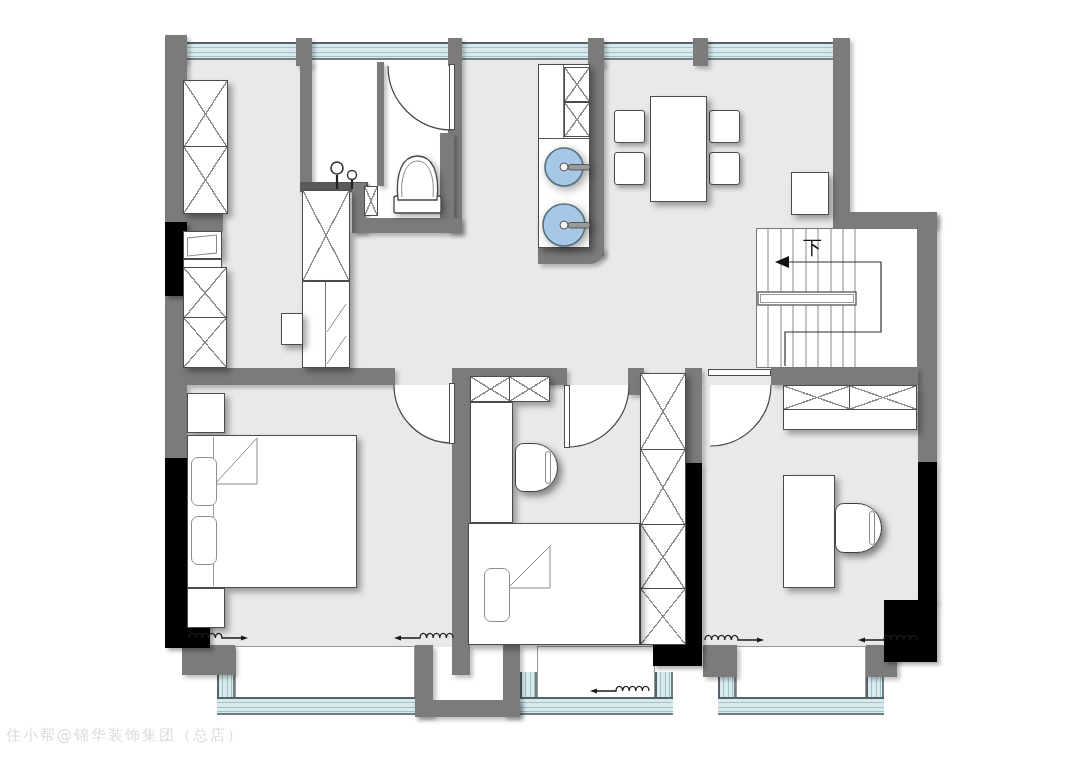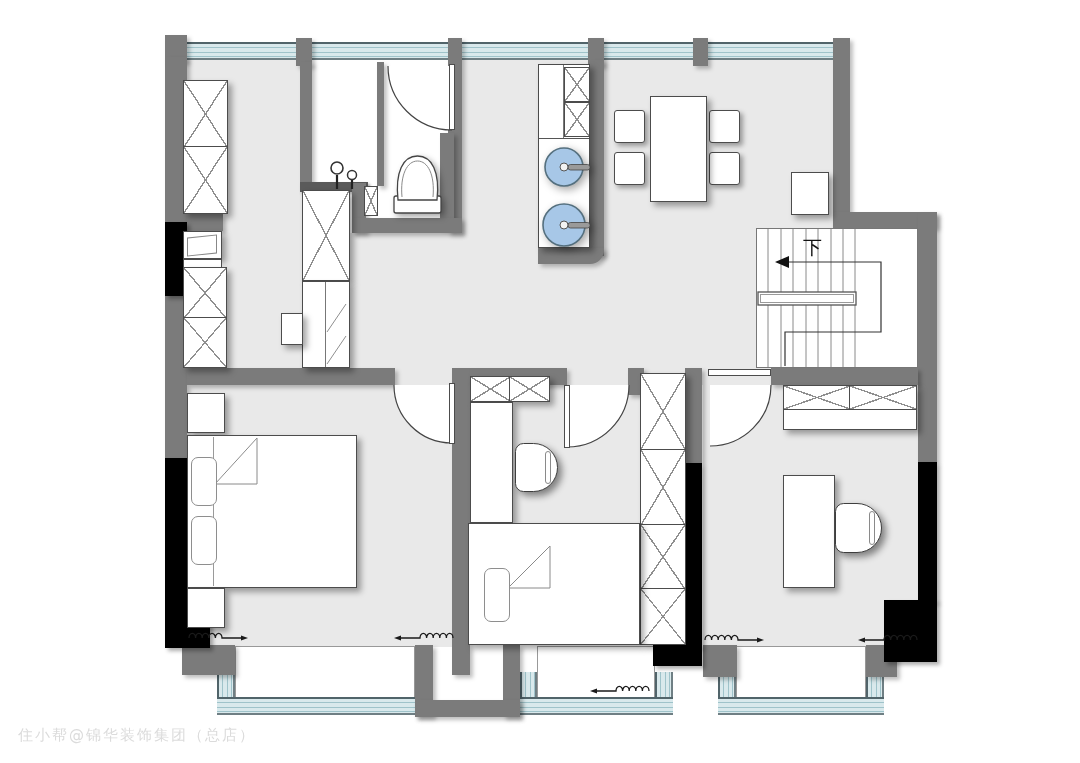--- a/index.html
+++ b/index.html
@@ -25,21 +25,21 @@
   .div-t{border-top:1.2px solid #4c4c4c}
   .pillow{position:absolute;background:#fff;border:1px solid #8e8e8e;border-radius:7px}
   .chair{position:absolute;background:#fff;border:1.3px solid #4c4c4c;border-radius:3px;
     box-shadow:3px 3px 5px rgba(0,0,0,.35);box-sizing:border-box}
   .task-chair{position:absolute;background:#fff;border:1.6px solid #3e3e3e;
     border-radius:9px 26px 26px 9px;box-shadow:4px 4px 7px rgba(0,0,0,.45);box-sizing:border-box}
   .task-chair::after{content:'';position:absolute;right:6px;top:7px;bottom:7px;width:4px;
     border:1px solid #8a8a8a;border-radius:4px}
   .thinline{position:absolute;background:#9a9a9a}
   .abs{position:absolute}
-  #watermark{position:absolute;left:18px;top:726px;color:#cfcfcf;opacity:.75;font-size:15px;letter-spacing:2px}
+  #watermark{position:absolute;left:6px;top:726px;color:#cfcfcf;opacity:.75;font-size:15px;letter-spacing:2px}
   #downlabel{position:absolute;left:803px;top:238px;font-size:19px;color:#111;line-height:1}
   .squig{position:absolute;width:64px;height:14px}
 </style>
 </head>
 <body>
 
 <div id="plan">
 
   <div class="floor" style="left:187px;top:60px;width:648px;height:325px"></div>
   <div class="floor" style="left:187px;top:385px;width:266px;height:262px"></div>

